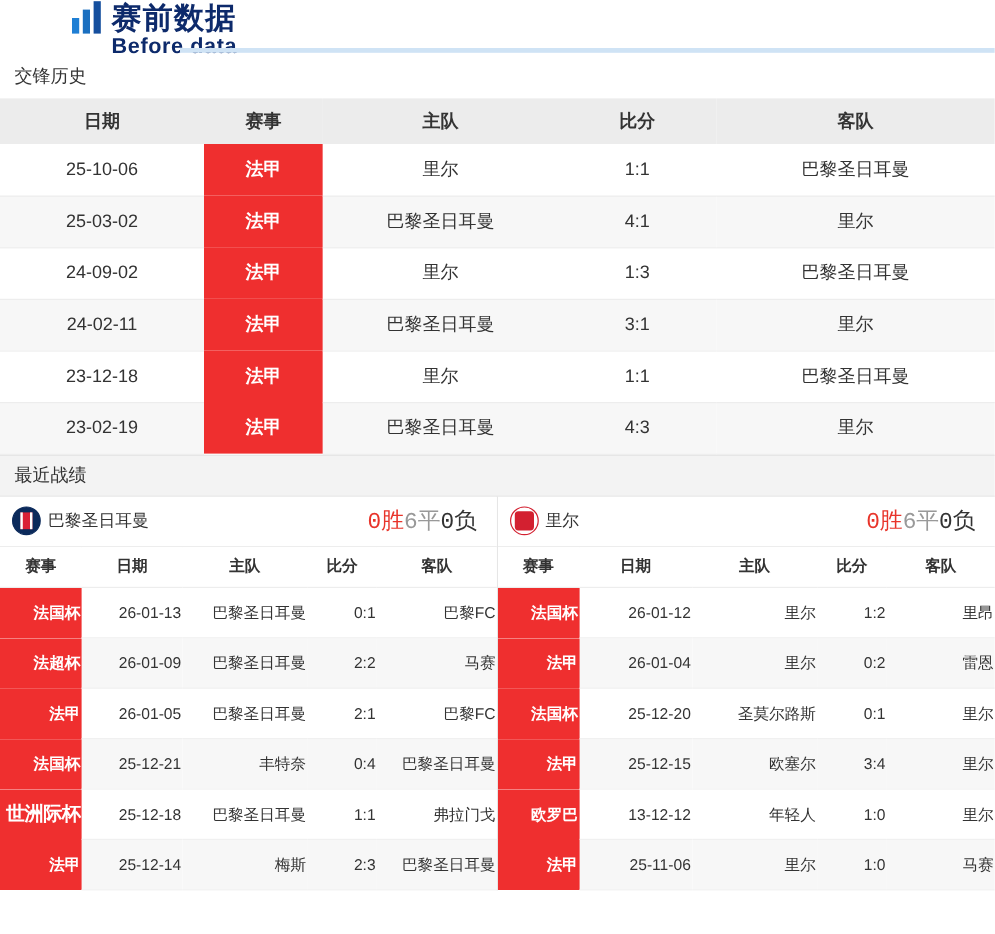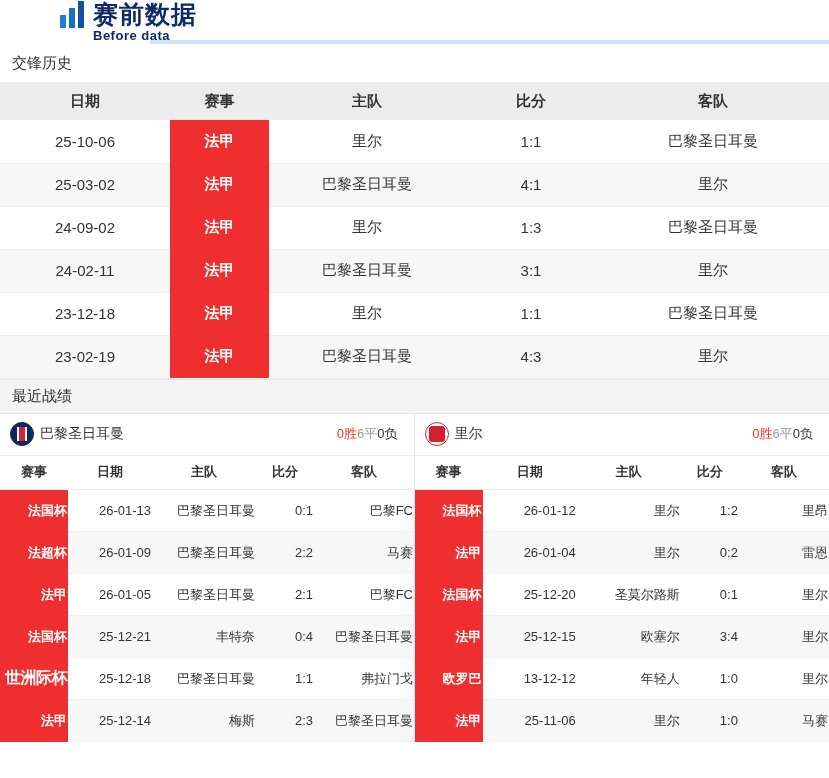--- a/index.html
+++ b/index.html
@@ -45,21 +45,21 @@
   .logo-bars i.b3 { height: 27px; background: #154f9e; }
   .logo-text { line-height: 1; }
   .logo-cn {
     font-size: 25px;
     font-weight: bold;
     color: #0d2a6b;
     letter-spacing: 1px;
     font-family: "DejaVu Sans", sans-serif;
   }
   .logo-en {
-    font-size: 13px;
+    font-size: 18px;
     font-weight: bold;
     color: #0d2a6b;
     letter-spacing: .5px;
     margin-top: 2px;
   }
   .header-rule {
     position: absolute;
     left: 150px; right: 0; top: 40px;
     height: 4px;
     background: #cfe3f5;
@@ -159,24 +159,25 @@
     width: 16px; height: 16px;
     background: #d32030;
     border-radius: 3px;
   }
   .team-name {
     font-size: 14px;
     color: #333;
     flex: 1 1 auto;
   }
   .team-record {
-    font-size: 13px;
+    font-size: 19px;
     color: #999;
     padding-right: 6px;
     white-space: nowrap;
+    font-family: Liberation Mono, monospace;
   }
   .rec-w { color: #e8342a; }
   .rec-d { color: #999; }
   .rec-l { color: #333; }
 
   .form { table-layout: fixed; width: 100%; }
   .form thead th {
     font-size: 13px;
     font-weight: bold;
     color: #333;

